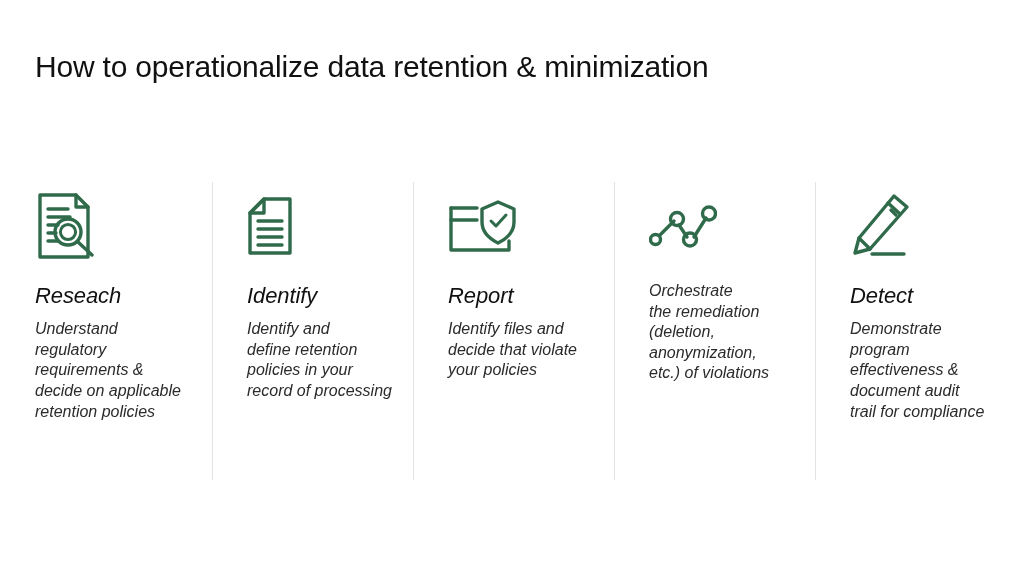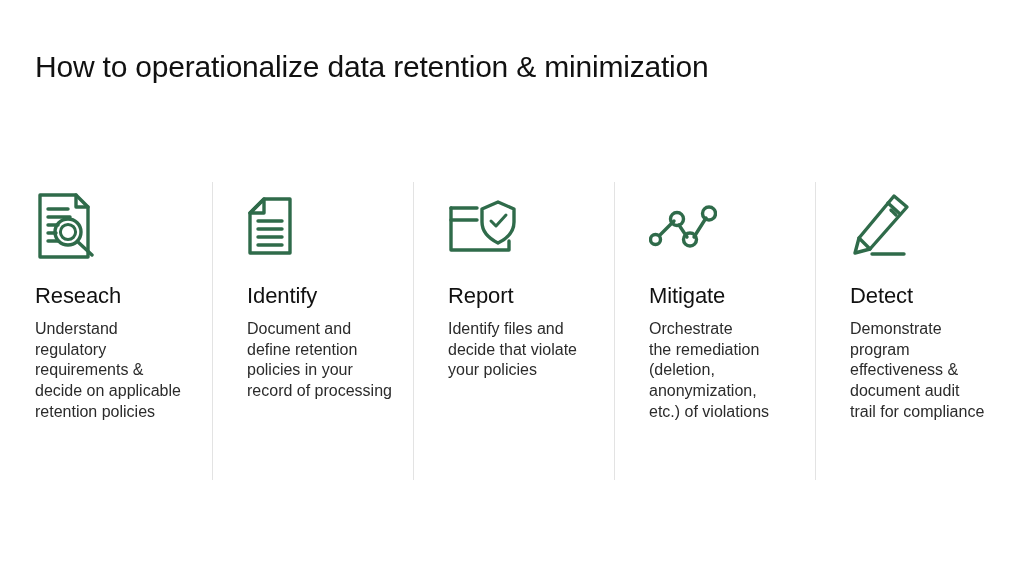--- a/index.html
+++ b/index.html
@@ -36,20 +36,21 @@
   }
 
   
   .columns {
     position: absolute;
     left: 0;
     top: 182px;
     width: 1000px;
     height: 298px;
     display: flex;
+    font-style: italic;
   }
 
   .col {
     position: relative;
     flex: 0 0 201px;
     padding-left: 35px;
     padding-right: 14px;
   }
   .col:first-child { flex: 0 0 212px; }
 
@@ -128,21 +129,21 @@
         <svg width="46" height="60" viewBox="0 0 46 60" fill="none" stroke="#2f6b4a" stroke-width="3.4" stroke-linecap="round" stroke-linejoin="round">
           <path d="M17 3 H43 V57 H3 V17 Z"></path>
           <path d="M17 3 L3 17 h14 Z"></path>
           <path d="M11 25 h24"></path>
           <path d="M11 33 h24"></path>
           <path d="M11 41 h24"></path>
           <path d="M11 49 h24"></path>
         </svg>
       </div>
       <div class="col-heading">Identify</div>
-      <div class="col-body">Document and
+      <div class="col-body">Identify and
 define retention
 policies in your
 record of processing</div>
     </div>
 
     <div class="col">
       <div class="icon-wrap">
         <svg width="70" height="54" viewBox="0 0 70 54" fill="none" stroke="#2f6b4a" stroke-width="3.4" stroke-linecap="round" stroke-linejoin="round">
           <path d="M3 9 v42 h58 v-9"></path>
           <path d="M3 9 h26"></path>
@@ -162,21 +163,20 @@
         <svg width="68" height="44" viewBox="0 0 68 44" fill="none" stroke="#2f6b4a" stroke-width="3.4" stroke-linecap="round" stroke-linejoin="round">
           <path d="M11 31 L25 17"></path>
           <path d="M30 21 L38 33"></path>
           <path d="M45 33 L57 14"></path>
           <circle cx="6.5" cy="35.5" r="5"></circle>
           <circle cx="28" cy="15" r="6.5"></circle>
           <circle cx="41" cy="35.5" r="6.5"></circle>
           <circle cx="60" cy="9.5" r="6.5"></circle>
         </svg>
       </div>
-      <div class="col-heading">Mitigate</div>
       <div class="col-body">Orchestrate
 the remediation
 (deletion,
 anonymization,
  etc.) of violations</div>
     </div>
 
     <div class="col">
       <div class="icon-wrap">
         <svg width="62" height="66" viewBox="0 0 62 66" fill="none" stroke="#2f6b4a" stroke-width="3.4" stroke-linecap="round" stroke-linejoin="round">

